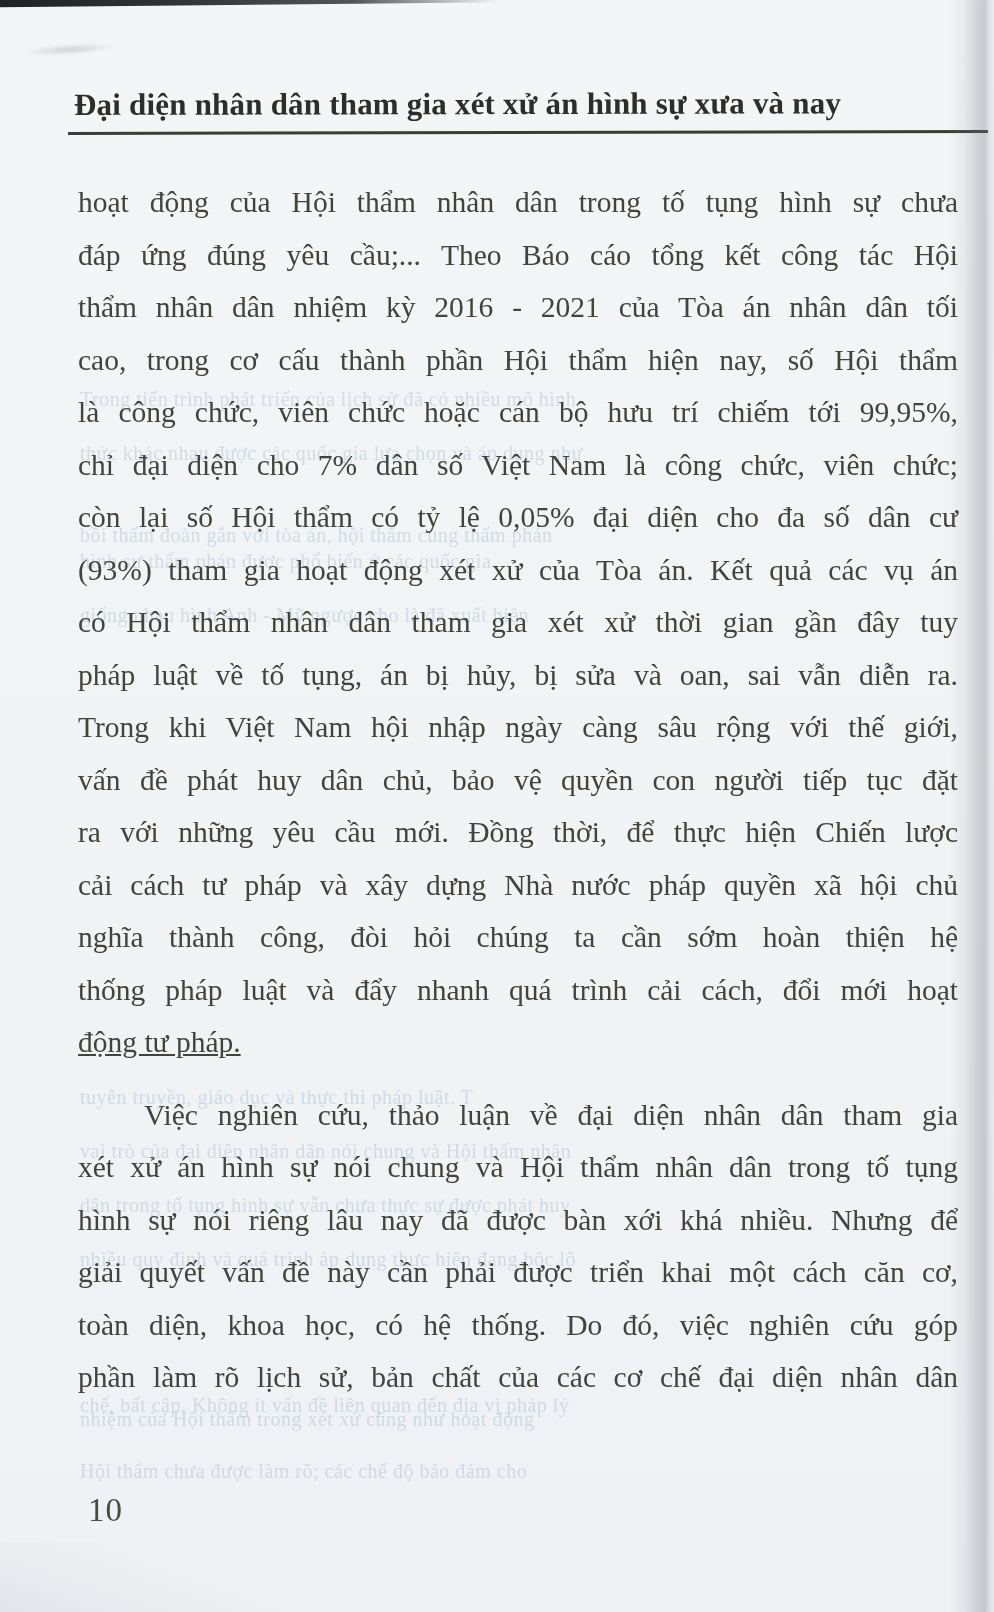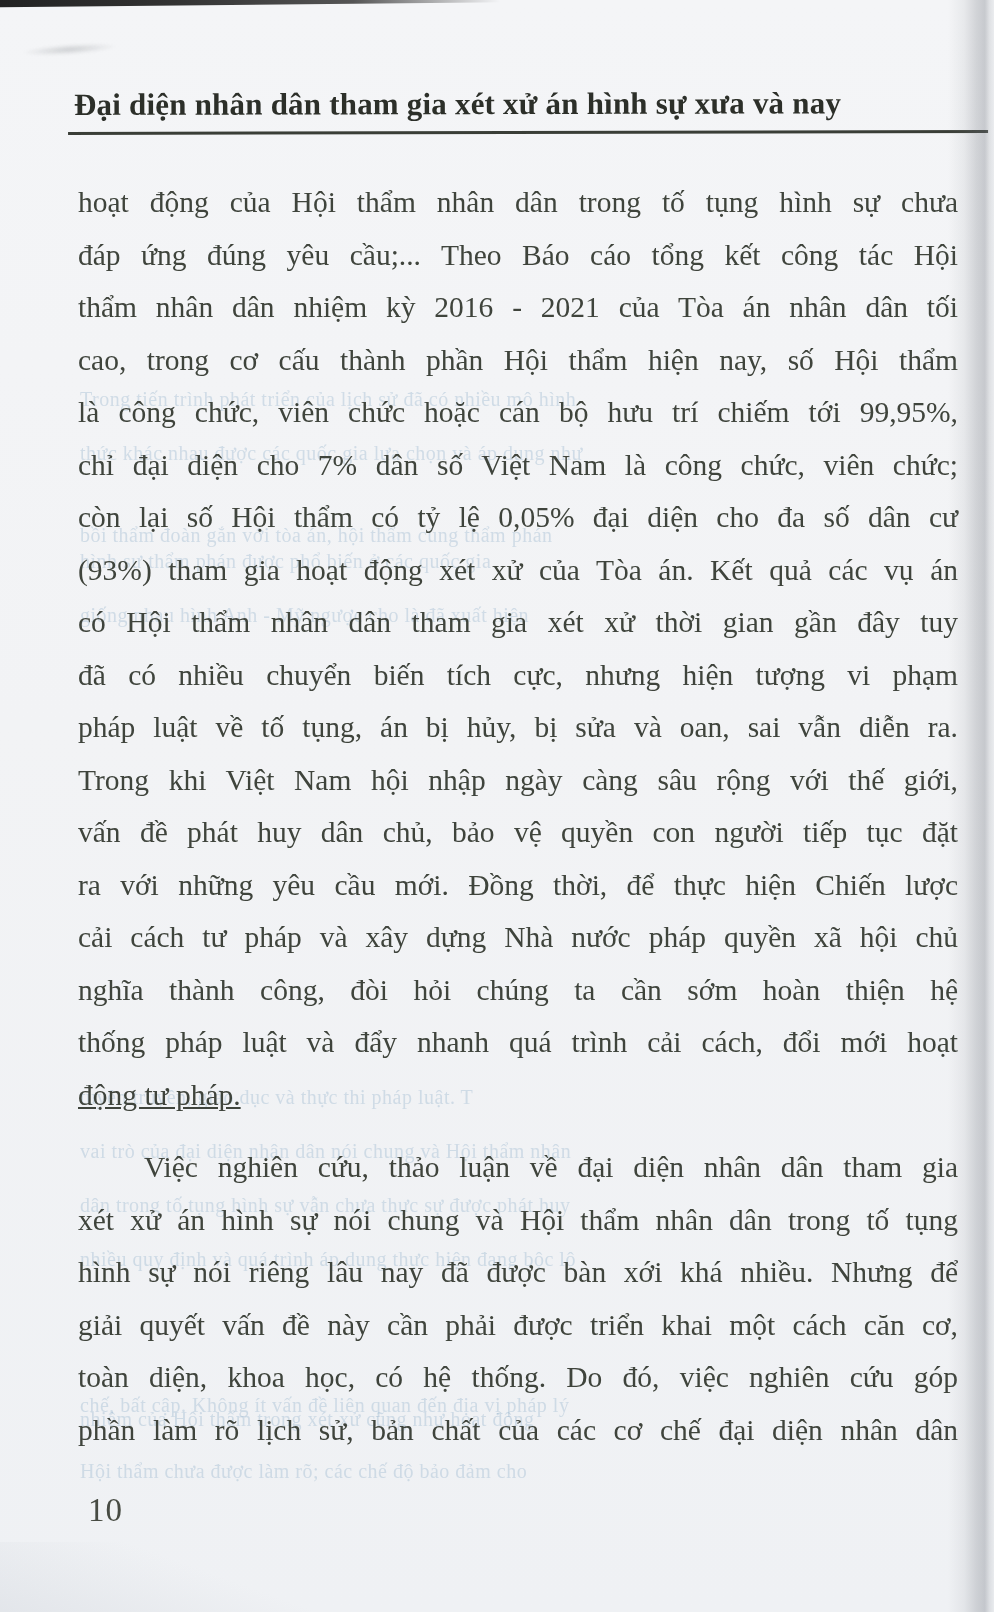--- a/index.html
+++ b/index.html
@@ -137,21 +137,20 @@
       <div class="para">
         <div class="line">hoạt động của Hội thẩm nhân dân trong tố tụng hình sự chưa</div>
         <div class="line">đáp ứng đúng yêu cầu;... Theo Báo cáo tổng kết công tác Hội</div>
         <div class="line">thẩm nhân dân nhiệm kỳ 2016 - 2021 của Tòa án nhân dân tối</div>
         <div class="line">cao, trong cơ cấu thành phần Hội thẩm hiện nay, số Hội thẩm</div>
         <div class="line">là công chức, viên chức hoặc cán bộ hưu trí chiếm tới 99,95%,</div>
         <div class="line">chỉ đại diện cho 7% dân số Việt Nam là công chức, viên chức;</div>
         <div class="line">còn lại số Hội thẩm có tỷ lệ 0,05% đại diện cho đa số dân cư</div>
         <div class="line">(93%) tham gia hoạt động xét xử của Tòa án. Kết quả các vụ án</div>
         <div class="line">có Hội thẩm nhân dân tham gia xét xử thời gian gần đây tuy</div>
-        <div class="line">đã có nhiều chuyển biến tích cực, nhưng hiện tượng vi phạm</div>
         <div class="line">pháp luật về tố tụng, án bị hủy, bị sửa và oan, sai vẫn diễn ra.</div>
         <div class="line">Trong khi Việt Nam hội nhập ngày càng sâu rộng với thế giới,</div>
         <div class="line">vấn đề phát huy dân chủ, bảo vệ quyền con người tiếp tục đặt</div>
         <div class="line">ra với những yêu cầu mới. Đồng thời, để thực hiện Chiến lược</div>
         <div class="line">cải cách tư pháp và xây dựng Nhà nước pháp quyền xã hội chủ</div>
         <div class="line">nghĩa thành công, đòi hỏi chúng ta cần sớm hoàn thiện hệ</div>
         <div class="line">thống pháp luật và đẩy nhanh quá trình cải cách, đổi mới hoạt</div>
         <div class="line para-end">động tư pháp.</div>
       </div>
       <div class="para">

